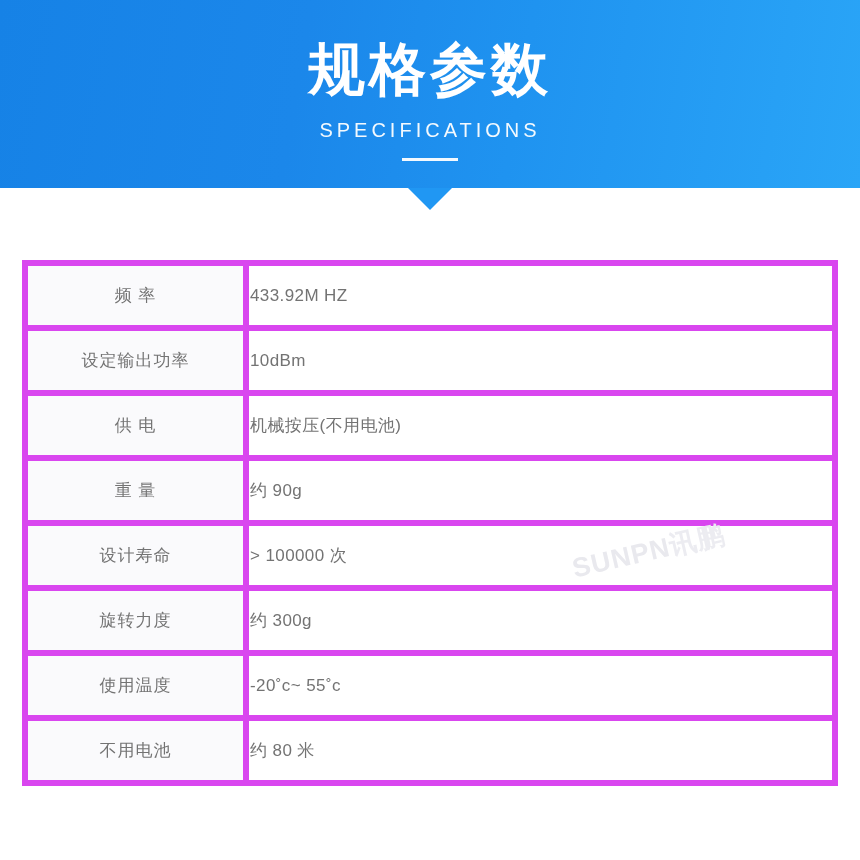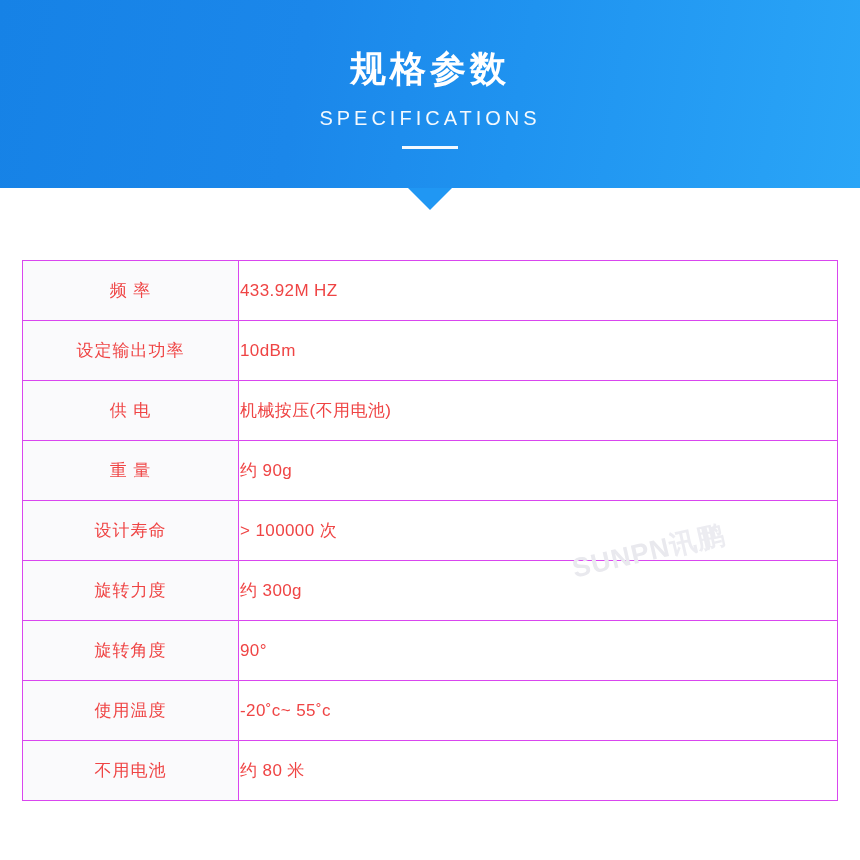--- a/index.html
+++ b/index.html
@@ -29,21 +29,21 @@
   .banner-inner {
     width: 100%;
     height: 100%;
     display: flex;
     flex-direction: column;
     align-items: center;
     justify-content: center;
   }
   .banner-title {
     color: #ffffff;
-    font-size: 36px;
+    font-size: 57px;
     font-weight: bold;
     letter-spacing: 4px;
     line-height: 1.2;
     margin-top: 8px;
   }
   .banner-sub {
     color: #ffffff;
     font-size: 20px;
     letter-spacing: 4px;
     margin-top: 16px;
@@ -73,24 +73,24 @@
     left: 22px;
     top: 260px;
     width: 816px;
   }
   table.spec {
     width: 100%;
     border-collapse: collapse;
     table-layout: fixed;
   }
   table.spec td {
-    border: 1px solid #d946ef;
+    border: 6px solid #d946ef;
     height: 57px;
     font-size: 17px;
-    color: #ef4444;
+    color: #737373;
     vertical-align: middle;
     margin-left: 16px;
   }
   td.k {
     width: 213px;
     background: #fafafc;
     text-align: center;
     color: #333333;
     letter-spacing: 1px;
   }
@@ -154,24 +154,20 @@
         </tr>
         <tr>
           <td class="k">设计寿命</td>
           <td class="v">&gt; 100000 次</td>
         </tr>
         <tr>
           <td class="k">旋转力度</td>
           <td class="v">约 300g</td>
         </tr>
         <tr>
-          <td class="k">旋转角度</td>
-          <td class="v">90°</td>
-        </tr>
-        <tr>
           <td class="k">使用温度</td>
           <td class="v">-20˚c~ 55˚c</td>
         </tr>
         <tr>
           <td class="k">不用电池</td>
           <td class="v">约 80 米</td>
         </tr>
       </tbody>
     </table>
   </div>

